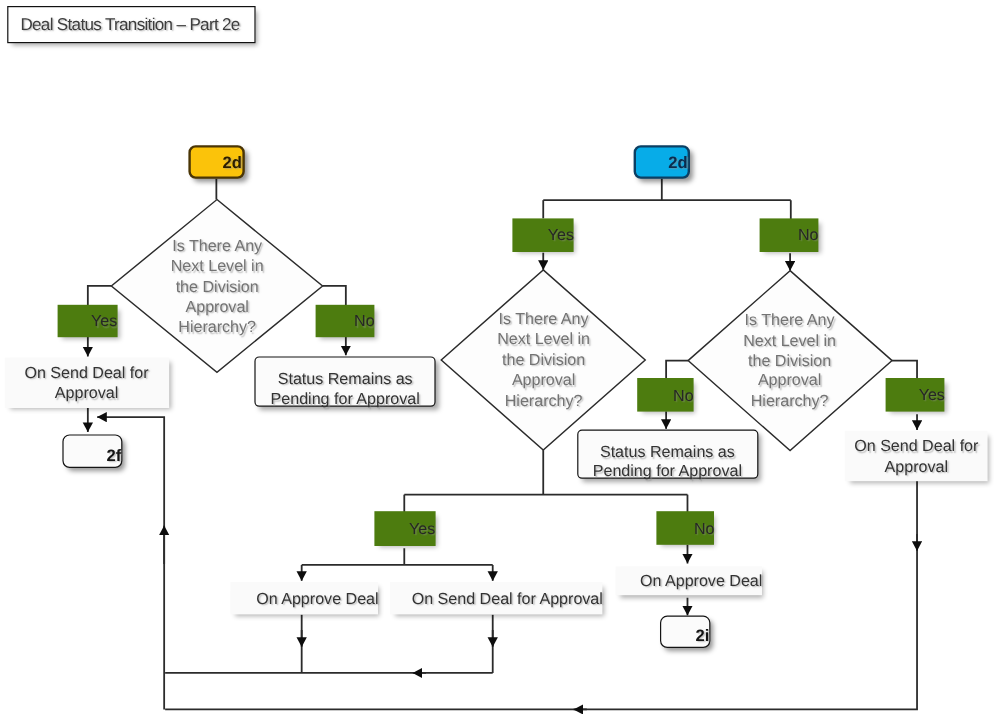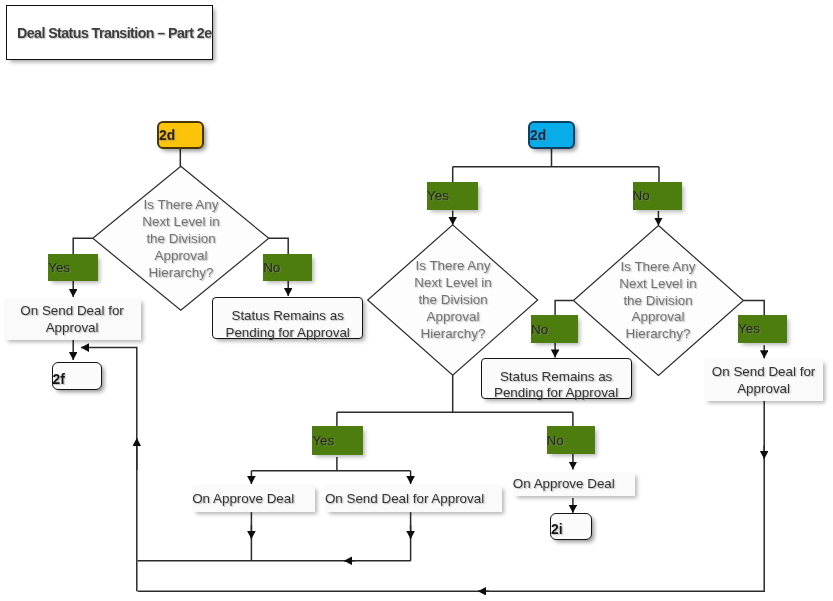--- a/index.html
+++ b/index.html
@@ -4,21 +4,21 @@
 <title>Deal Status Transition</title>
 <style>
   html,body{margin:0;padding:0;background:#ffffff;}
   body{width:833px;height:601px;overflow:hidden;
        font-family:"Liberation Sans",sans-serif;
        -webkit-font-smoothing:antialiased;}
   #canvas{position:relative;width:833px;height:601px;}
 
   
   .node{position:absolute;box-sizing:border-box;display:flex;
-        align-items:center;justify-content:flex-start;text-align:center;
+        align-items:center;justify-content:flex-end;text-align:center;
         color:#333333;font-size:13.4px;line-height:16.9px;
         text-shadow:1.2px 1.2px 1.2px rgba(140,140,140,0.55);}
 
   
   .titlebox{border:1.6px solid #111;background:#fff;
             box-shadow:3px 3px 4px -1px rgba(0,0,0,.35);
             font-size:14.2px;color:#3d3d3d;justify-content:flex-start;
             letter-spacing:-0.55px;padding-left:10.5px;padding-top:2px;}
 
   
@@ -108,21 +108,21 @@
     <path d="M410.6,525 L410.6,539" marker-end="url(#ah)"></path>
     <path d="M410.6,560.8 L137.6,560.8"></path>
     <path d="M355,560.8 L344,560.8" marker-end="url(#ah)"></path>
     <path d="M136.8,470 L136.8,438" marker-end="url(#ah)"></path>
     <path d="M764.2,400.8 L764.2,591.2 L137.6,591.2"></path>
     <path d="M764.2,445 L764.2,459" marker-end="url(#ah)"></path>
     <path d="M489,591.2 L478,591.2" marker-end="url(#ah)"></path>
   </g>
 </svg>
 
-<div class="node titlebox" style="left:5.5px;top:5px;width:207px;height:55px;font-weight:bold;">
+<div class="node titlebox" style="left:5.5px;top:5px;width:207px;height:31px;">
       <span>Deal Status Transition – Part 2e</span>
     </div>
 
 <div class="node term-yellow" style="left:157px;top:120.5px;width:46.5px;height:28.5px;">
       <span>2d</span>
     </div>
 
 <div class="node term-blue" style="left:528px;top:120.8px;width:47px;height:28.5px;">
       <span>2d</span>
     </div>

